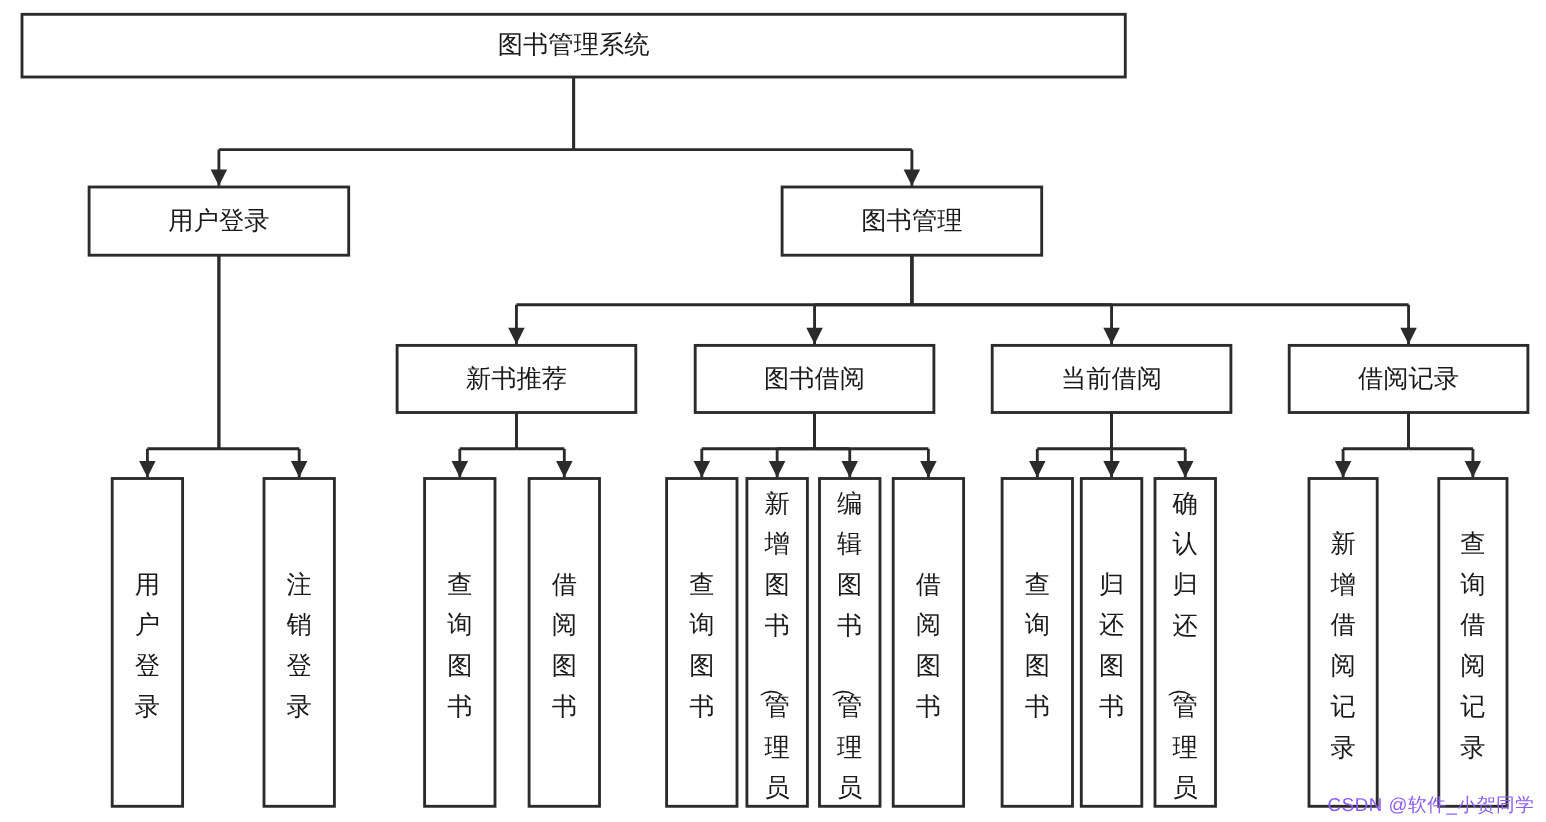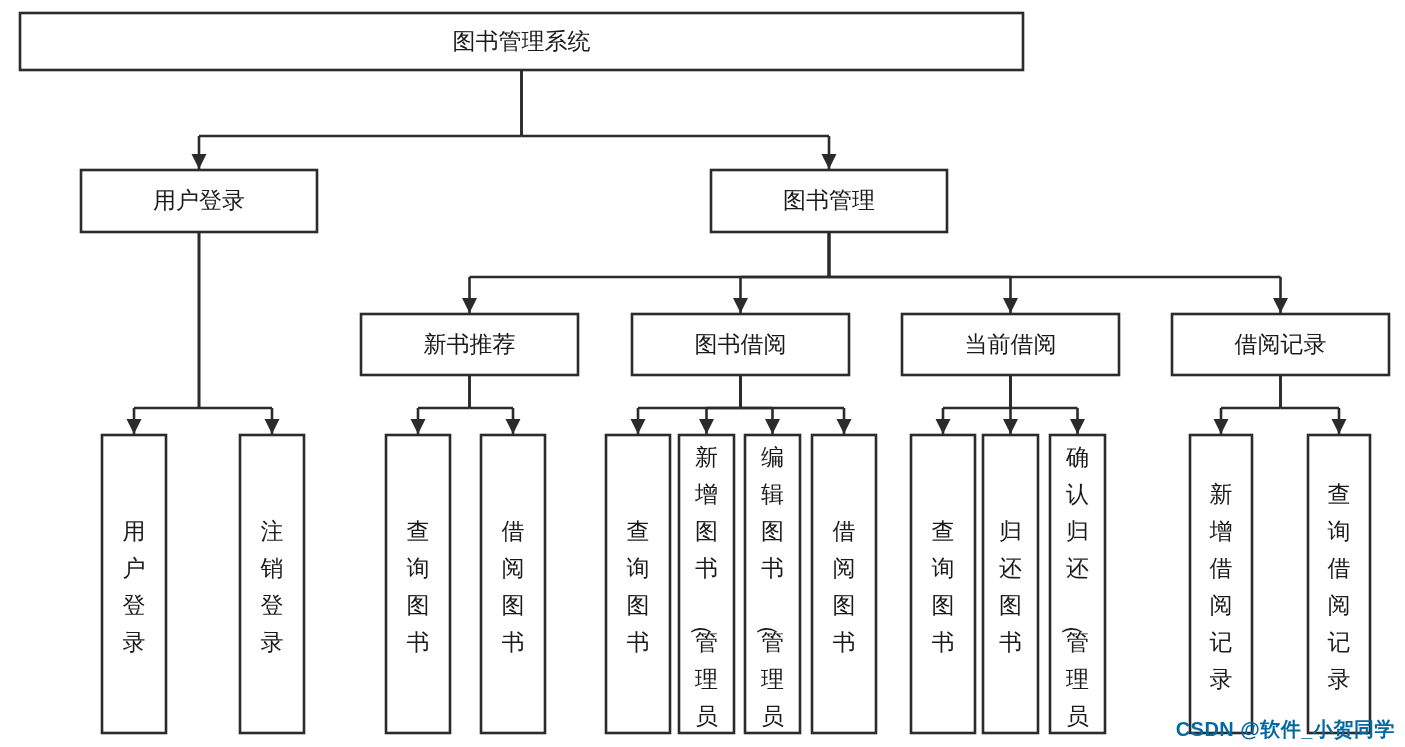--- a/index.html
+++ b/index.html
@@ -52,25 +52,24 @@
     font-family: "Liberation Sans", "DejaVu Sans", sans-serif;
     font-size: 23px;
     fill: #1a1a1a;
     text-anchor: middle;
   }
   .watermark-text {
     position: absolute;
     right: 10px;
     bottom: 4px;
     font-family: "Liberation Sans", "DejaVu Sans", sans-serif;
-    font-size: 20px;
-    color: #0369a1;
+    font-size: 17px;
+    color: #8b5cf6;
     white-space: nowrap;
     letter-spacing: 0.5px;
-    font-weight: bold;
   }
 </style>
 </head>
 <body>
 
 <div id="diagram-root">
 
   <svg id="flow-svg" viewBox="0 0 1405 747">
 
     <g id="connectors-layer">

